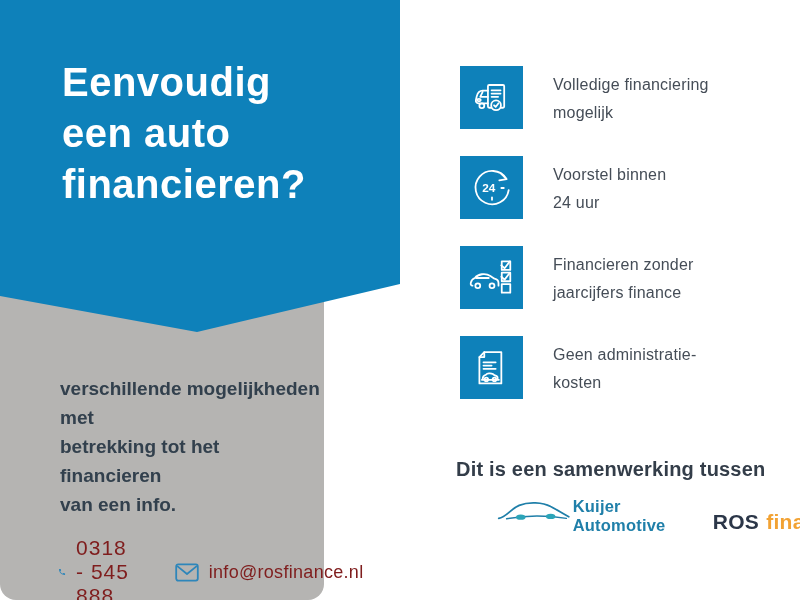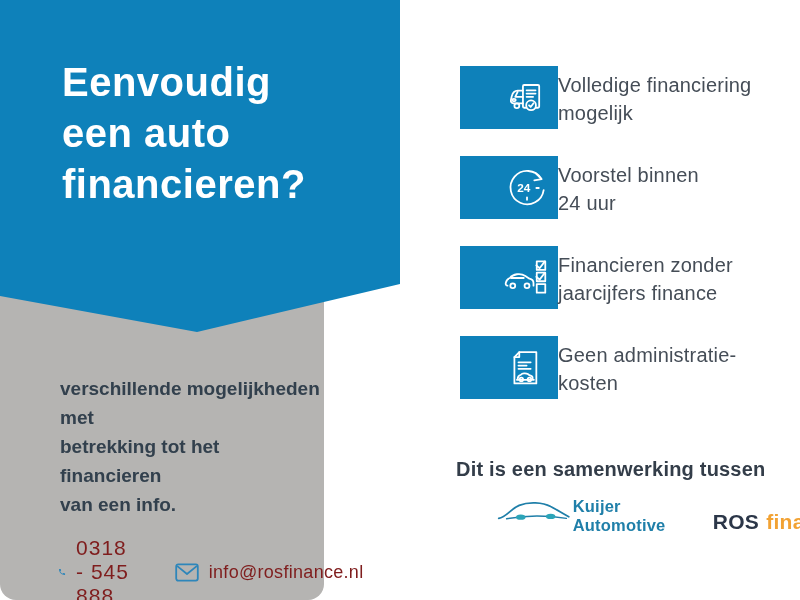--- a/index.html
+++ b/index.html
@@ -28,25 +28,25 @@
   }
   .contact .num{font-size:21px;margin-left:10px;letter-spacing:1px;}
   .contact .mail{font-size:18px;margin-left:10px;letter-spacing:.3px;}
   .contact a{color:inherit;text-decoration:none;display:flex;align-items:center;}
   .contact .mail-link{margin-left:36px;}
   
   .benefits{position:absolute;left:460px;top:66px;}
   .benefit{display:flex;margin-bottom:27px;}
   .tile{
     width:63px;height:63px;background:var(--blue);flex:0 0 63px;
-    display:flex;align-items:center;justify-content:center;padding-left:35px;
+    display:flex;align-items:center;justify-content:center;
   }
   .tile svg{display:block;}
   .benefit-text{
-    padding-top:5px;font-size:20px;line-height:28px;color:var(--bodytext);
+    margin-left:30px;padding-top:5px;font-size:16px;line-height:28px;color:var(--bodytext);
     letter-spacing:.2px;
   }
   .partnership{
     position:absolute;left:456px;top:458px;font-size:20px;font-weight:bold;
     color:#333d49;letter-spacing:.2px;
   }
   .logos{position:absolute;left:456px;top:497px;display:flex;align-items:flex-end;}
   .kuijer{display:flex;flex-direction:row;align-items:flex-start;cursor:pointer;}
   .kuijer .car{margin-left:38px;margin-bottom:-3px;}
   .kuijer .kname{font-size:16.5px;font-weight:600;color:var(--kuijer_blue);letter-spacing:.2px;}

